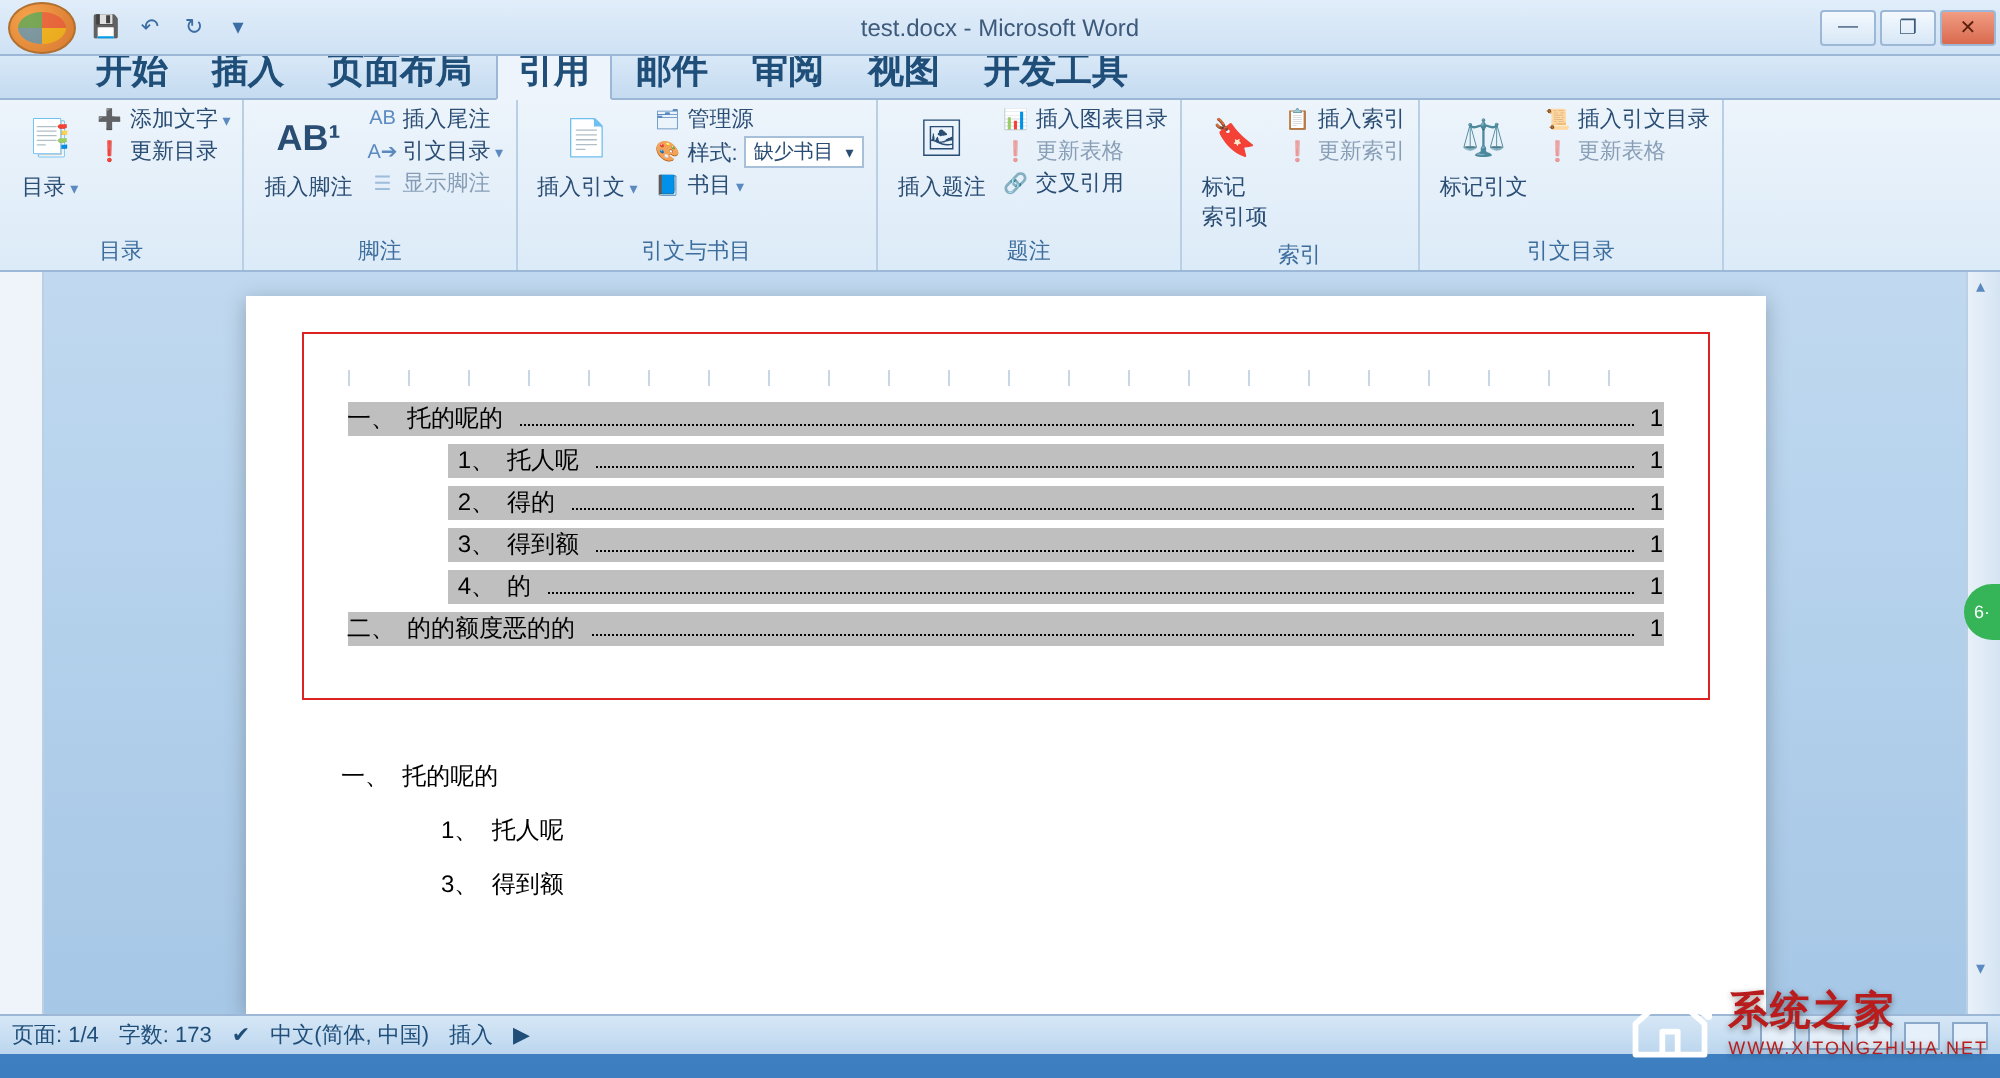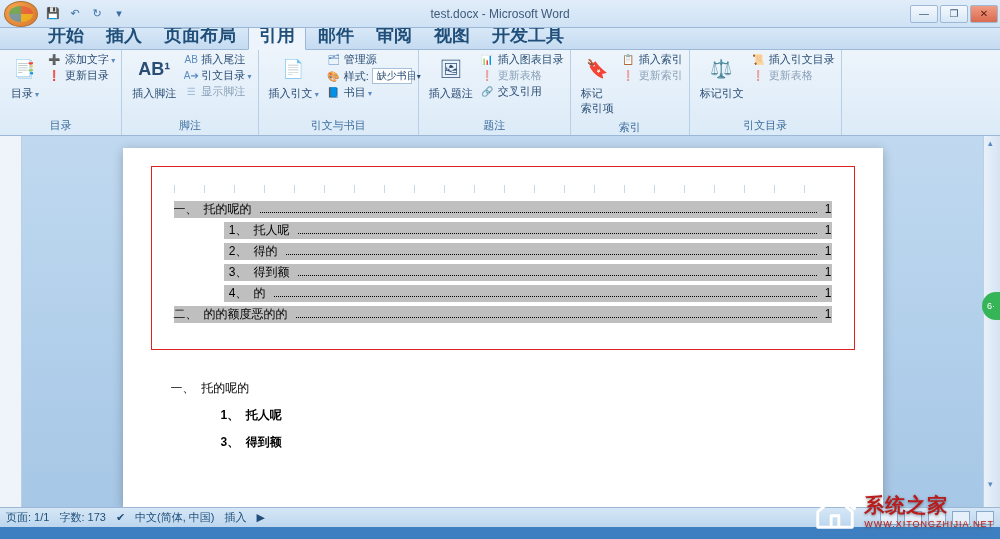--- a/index.html
+++ b/index.html
@@ -27,21 +27,21 @@
 .ribbon { height: 86px; background: linear-gradient(#edf4fb, #dcebf8); display: flex; border-bottom: 1px solid #9db8d6; }
 .group { border-right: 1px solid #b8cfe5; padding: 2px 6px 0 6px; display: flex; flex-direction: column; }
 .group-body { flex: 1; display: flex; align-items: flex-start; gap: 4px; }
 .group-label { font-size: 11px; color: #3d6d9c; text-align: center; padding: 2px 0; }
 .bigbtn { display:flex; flex-direction:column; align-items:center; font-size:11px; color:#2a4d74; padding:2px 4px; gap:2px;}
 .bigbtn .ico { width:30px; height:30px; display:flex; align-items:center; justify-content:center; font-size:18px;}
 .stack { display:flex; flex-direction:column; gap:1px; font-size:11px; color:#2a4d74;}
 .stack .row { display:flex; align-items:center; gap:3px; white-space:nowrap;}
 .sico { width:14px; height:14px; display:inline-flex; align-items:center; justify-content:center; font-size:10px; color:#5a8abf;}
 .dd::after { content:" ▾"; font-size:8px; color:#5a8abf;}
-.stylebox { width:40px; height:16px; border:1px solid #a6c0da; background:#fff; font-size:10px; padding:0 4px; display:flex; align-items:center; justify-content:space-between;}
+.stylebox { width:60px; height:16px; border:1px solid #a6c0da; background:#fff; font-size:10px; padding:0 4px; display:flex; align-items:center; justify-content:space-between;}
 
 
 .docarea { flex:1; background: linear-gradient(#c0d9f0, #a6c7e6); display:flex; position:relative; overflow:hidden;}
 .ruler-v { width:22px; background:#eef4fa; border-right:1px solid #bcd0e5; margin-left: 0;}
 .scroll-v { width:17px; background: linear-gradient(90deg,#e9f1f9,#d5e4f3); border-left:1px solid #bcd0e5; margin-left:auto; position:relative;}
 .scroll-v::before { content:"▴"; position:absolute; top:2px; left:4px; font-size:9px; color:#5a8abf;}
 .scroll-v::after { content:"▾"; position:absolute; bottom:18px; left:4px; font-size:9px; color:#5a8abf;}
 .page-wrap { flex:1; display:flex; justify-content:center; padding: 12px 0 0 0; position:relative;}
 .page { width: 760px; background:#fff; box-shadow: 0 2px 10px rgba(0,0,0,.25); padding: 18px 28px; position:relative;}
 .redbox { border:1.5px solid #d22; padding: 14px 22px 22px 22px; margin-bottom: 30px;}
@@ -49,21 +49,21 @@
 .ruler-inside .rl { position:absolute; top:4px; left:0; right:0; height:8px; background:repeating-linear-gradient(90deg,#c9d6e6 0 1px, transparent 1px 30px);}
 .toc-line { font-size:12px; color:#000; display:flex; align-items:baseline; margin:4px 0; white-space:nowrap;}
 .toc-line .num { width: 30px; text-align:right; padding-right:6px;}
 .toc-line.lvl2 { padding-left: 50px;}
 .toc-line .txt { padding-right:4px;}
 .toc-line .dots { flex:1; border-bottom: 1px dotted #000; height: .7em; margin: 0 4px;}
 .toc-line .pg { padding-left:4px;}
 .toc-line .bar { background:#bfbfbf; display:flex; align-items:baseline; flex:1;}
 .body-line { font-size:12px; margin:10px 0; }
 .body-line.lvl1 { padding-left: 20px;}
-.body-line.lvl2 { padding-left: 70px; font-weight: bold;}
+.body-line.lvl2 { padding-left: 70px;}
 
 
 .status { height:20px; background: linear-gradient(#d6e7f6,#bcd6ee); display:flex; align-items:center; font-size:11px; color:#1f4e79; padding: 0 6px; gap:10px; border-top:1px solid #9db8d6;}
 .status .right { margin-left:auto; display:flex; align-items:center; gap:6px;}
 .viewbtn { width:18px; height:14px; border:1px solid #8aa9c9; background:#e6f0fa;}
 
 
 .wm { position:absolute; right:6px; bottom:6px; color:#b91c1c; font-size:14px; text-shadow:0 1px 3px rgba(0,0,0,.4); display:flex; align-items:center; gap:6px; pointer-events:none;}
 .wm svg { width:46px; height:46px;}
 .wm .cn { font-size:20px; font-weight:bold; letter-spacing:1px;}
@@ -308,21 +308,21 @@
             <div class="body-line lvl2"><span>1、</span>&nbsp;&nbsp;<span>托人呢</span></div>
             <div class="body-line lvl2"><span>3、</span>&nbsp;&nbsp;<span>得到额</span></div>
           </div>
       </div>
     </div>
     <div class="scroll-v"></div>
     <div class="badge">6·</div>
   </div>
 
   <div class="status">
-    <span>页面: 1/1</span>
+    <span>页面: 1/4</span>
     <span>字数: 173</span>
     <span>✔</span>
     <span>中文(简体, 中国)</span>
     <span>插入</span>
     <span>▶</span>
     <div class="right">
       <div class="viewbtn"></div>
       <div class="viewbtn"></div>
       <div class="viewbtn"></div>
       <div class="viewbtn"></div>

